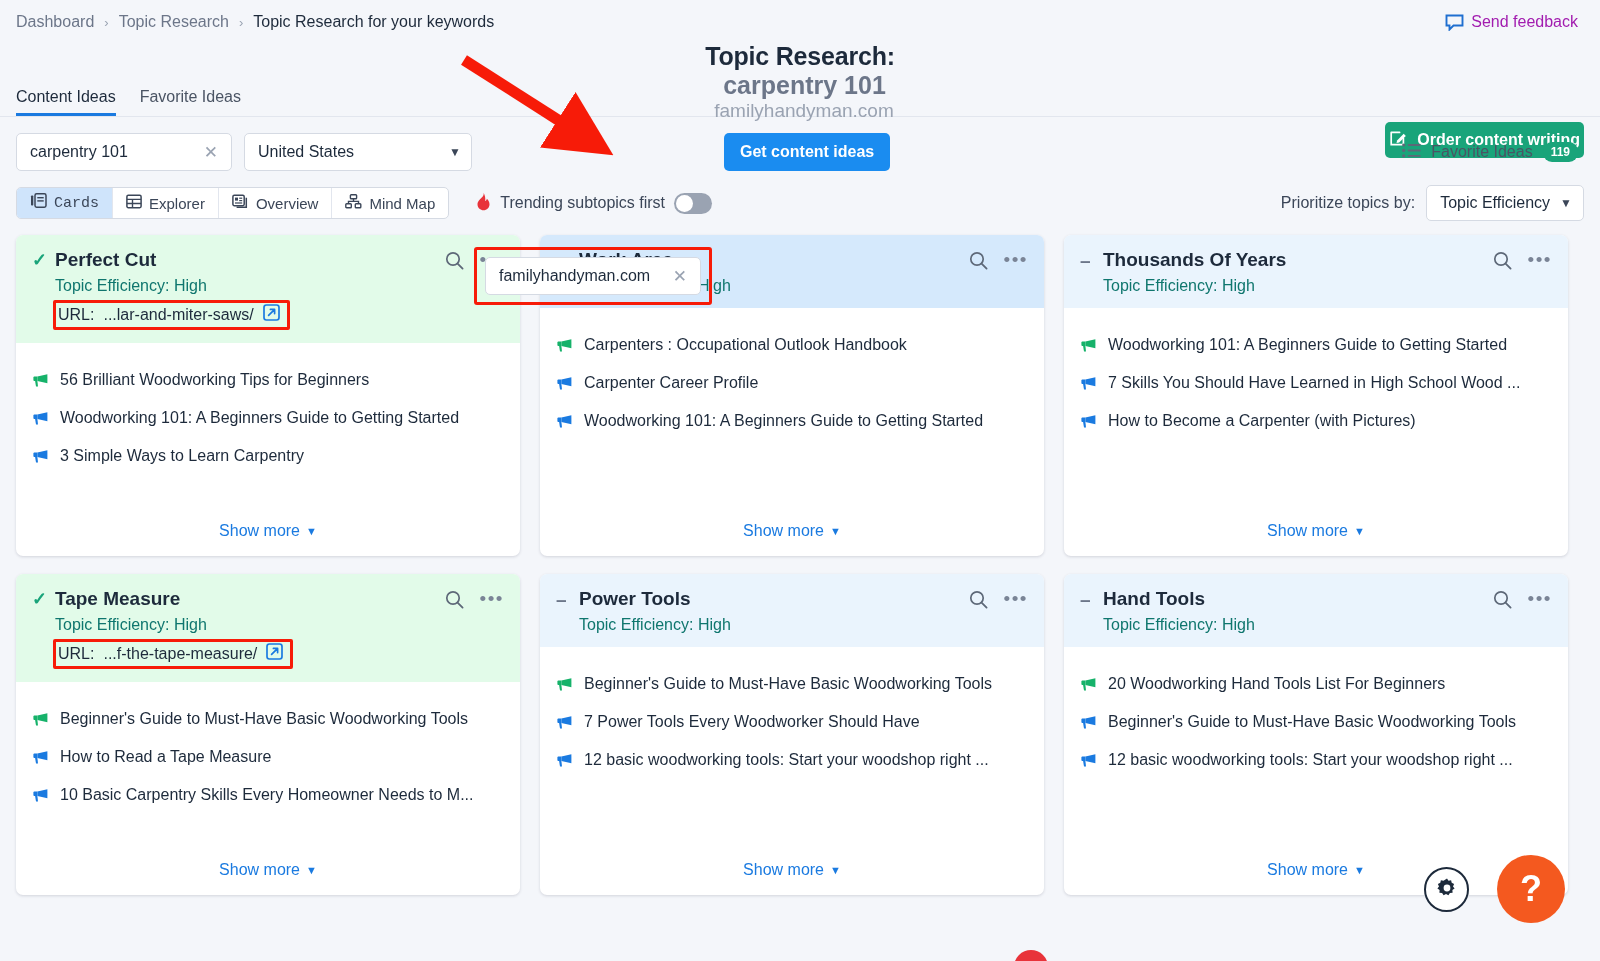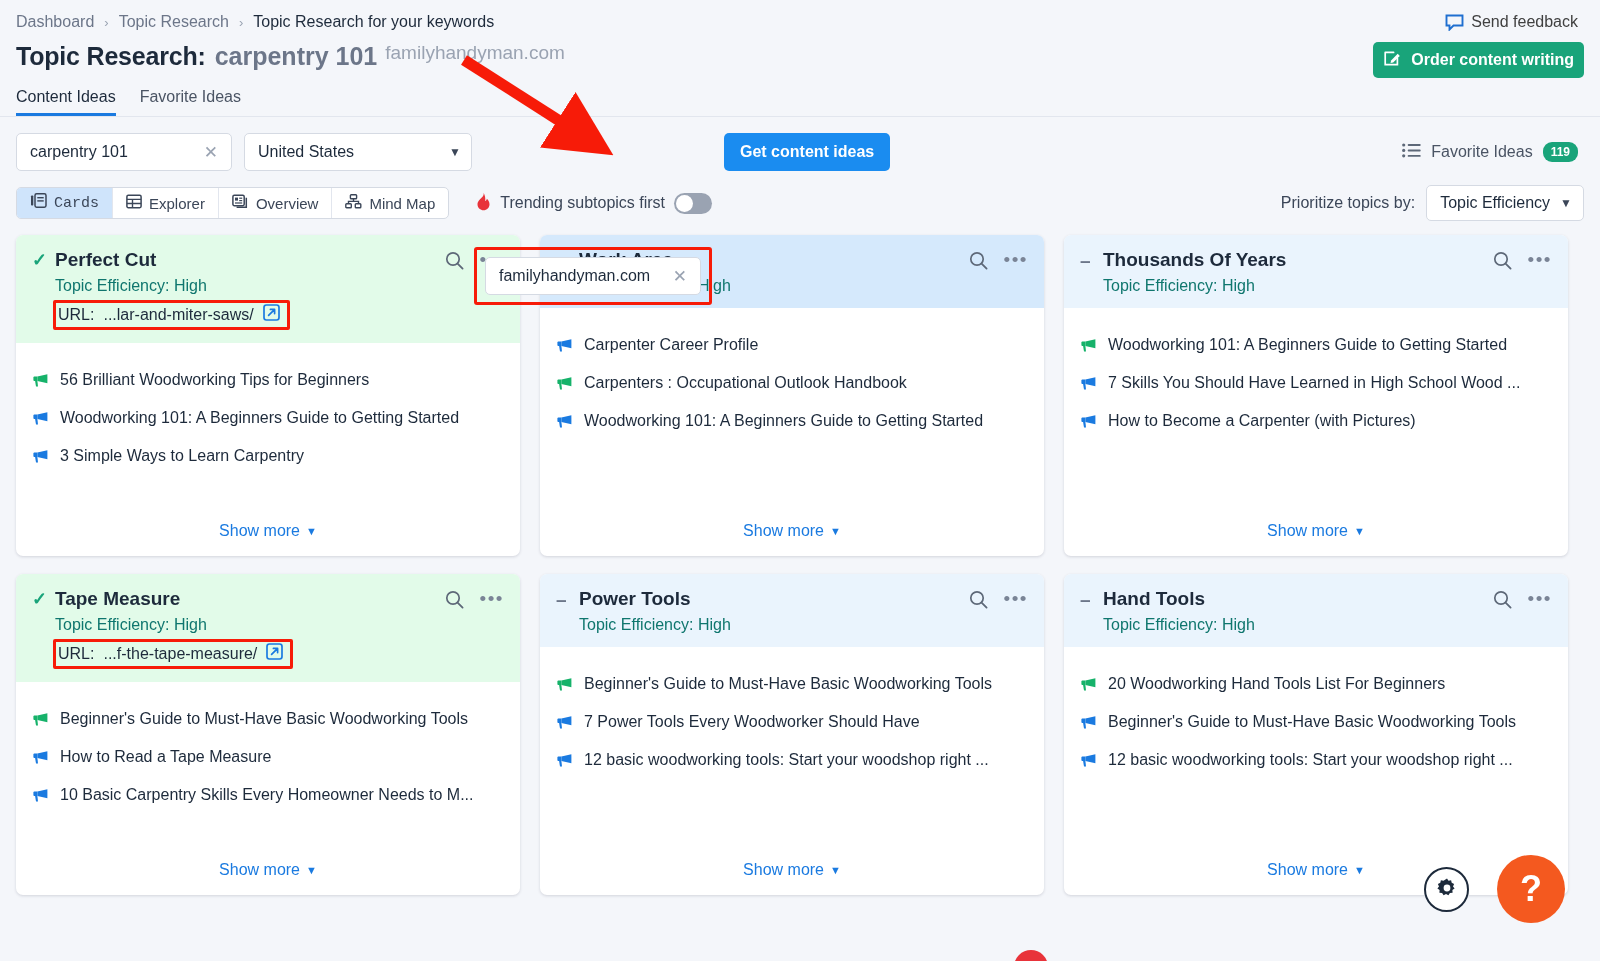--- a/index.html
+++ b/index.html
@@ -17,28 +17,28 @@
     display:flex; align-items:center;
     padding:10px 16px 0 16px; height:34px;
   }
   .crumb{ font-size:16px; color:#6c7689; }
   .crumb.active{ color:#1d2a3b; }
   .crumb-sep{
     margin:0 10px; color:#9aa3b2; font-size:13px;
   }
   .feedback{
     margin-left:auto; display:flex; align-items:center; gap:7px;
-    color:#404040; font-size:16px; padding-right:6px;
+    color:#a21caf; font-size:16px; padding-right:6px;
   }
   .fb-icon svg{ display:block; }
 
   
   .title-row{
-    display:flex; align-items:flex-start;
-    padding:8px 16px 0 16px; height:46px;
+    display:flex; align-items:center;
+    padding:8px 16px 0 16px; height:46px;flex-direction:column;
   }
   .page-title{
     font-size:25px; font-weight:bold; letter-spacing:-.2px;
   }
   .page-kw{
     font-size:25px; font-weight:bold; color:#6c7689; margin-left:9px;
   }
   .page-domain{
     font-size:19px; color:#9aa3b2; margin-left:8px;
   }
@@ -46,21 +46,21 @@
   .btn-export{
     display:flex; align-items:center; gap:9px;
     background:#e9ecf2; border:none; border-radius:5px;
     height:36px; padding:0 16px;
     font-size:16px; color:#4a5464; font-family:inherit;
     cursor:pointer;
   }
   .btn-order{
     display:flex; align-items:center; gap:9px;
     background:#19a47a; border:none; border-radius:5px;
-    height:36px; padding:0 10px;
+    height:36px; padding:0 4px;
     font-size:16px; font-weight:bold; color:#fff; font-family:inherit;
     cursor:pointer;
   }
 
   
   .tabs{
     display:flex; align-items:flex-end; gap:24px;
     padding:10px 16px 0 16px; height:36px;
   }
   .tab{
@@ -438,33 +438,33 @@
               </svg>
             </span>
             <span class="ico-btn dots">•••</span>
           </span>
         </div>
         <div class="eff"><span>Topic Efficiency:</span> <span>High</span></div>
       </div>
       <div class="card-body">
         <div class="idea">
           <span class="meg"><svg width="17" height="15" viewBox="0 0 17 15">
-              <path d="M15.4 1.2v9.1L5.4 8.1V3.4z" fill="#1a7ae0"></path>
-              <path d="M5.4 3.4H2.6c-.7 0-1.2.5-1.2 1.2v2.3c0 .7.5 1.2 1.2 1.2h2.8z" fill="#1a7ae0"></path>
-              <path d="M3.1 8.1l.9 5.4h2l-.6-5.4z" fill="#1a7ae0"></path>
-            </svg></span>
-          <span>Carpenter Career Profile</span>
-        </div>
-        <div class="idea">
-          <span class="meg"><svg width="17" height="15" viewBox="0 0 17 15">
               <path d="M15.4 1.2v9.1L5.4 8.1V3.4z" fill="#16b26a"></path>
               <path d="M5.4 3.4H2.6c-.7 0-1.2.5-1.2 1.2v2.3c0 .7.5 1.2 1.2 1.2h2.8z" fill="#16b26a"></path>
               <path d="M3.1 8.1l.9 5.4h2l-.6-5.4z" fill="#16b26a"></path>
             </svg></span>
           <span>Carpenters : Occupational Outlook Handbook</span>
+        </div>
+        <div class="idea">
+          <span class="meg"><svg width="17" height="15" viewBox="0 0 17 15">
+              <path d="M15.4 1.2v9.1L5.4 8.1V3.4z" fill="#1a7ae0"></path>
+              <path d="M5.4 3.4H2.6c-.7 0-1.2.5-1.2 1.2v2.3c0 .7.5 1.2 1.2 1.2h2.8z" fill="#1a7ae0"></path>
+              <path d="M3.1 8.1l.9 5.4h2l-.6-5.4z" fill="#1a7ae0"></path>
+            </svg></span>
+          <span>Carpenter Career Profile</span>
         </div>
         <div class="idea">
           <span class="meg"><svg width="17" height="15" viewBox="0 0 17 15">
               <path d="M15.4 1.2v9.1L5.4 8.1V3.4z" fill="#1a7ae0"></path>
               <path d="M5.4 3.4H2.6c-.7 0-1.2.5-1.2 1.2v2.3c0 .7.5 1.2 1.2 1.2h2.8z" fill="#1a7ae0"></path>
               <path d="M3.1 8.1l.9 5.4h2l-.6-5.4z" fill="#1a7ae0"></path>
             </svg></span>
           <span>Woodworking 101: A Beginners Guide to Getting Started</span>
         </div>
       </div>

